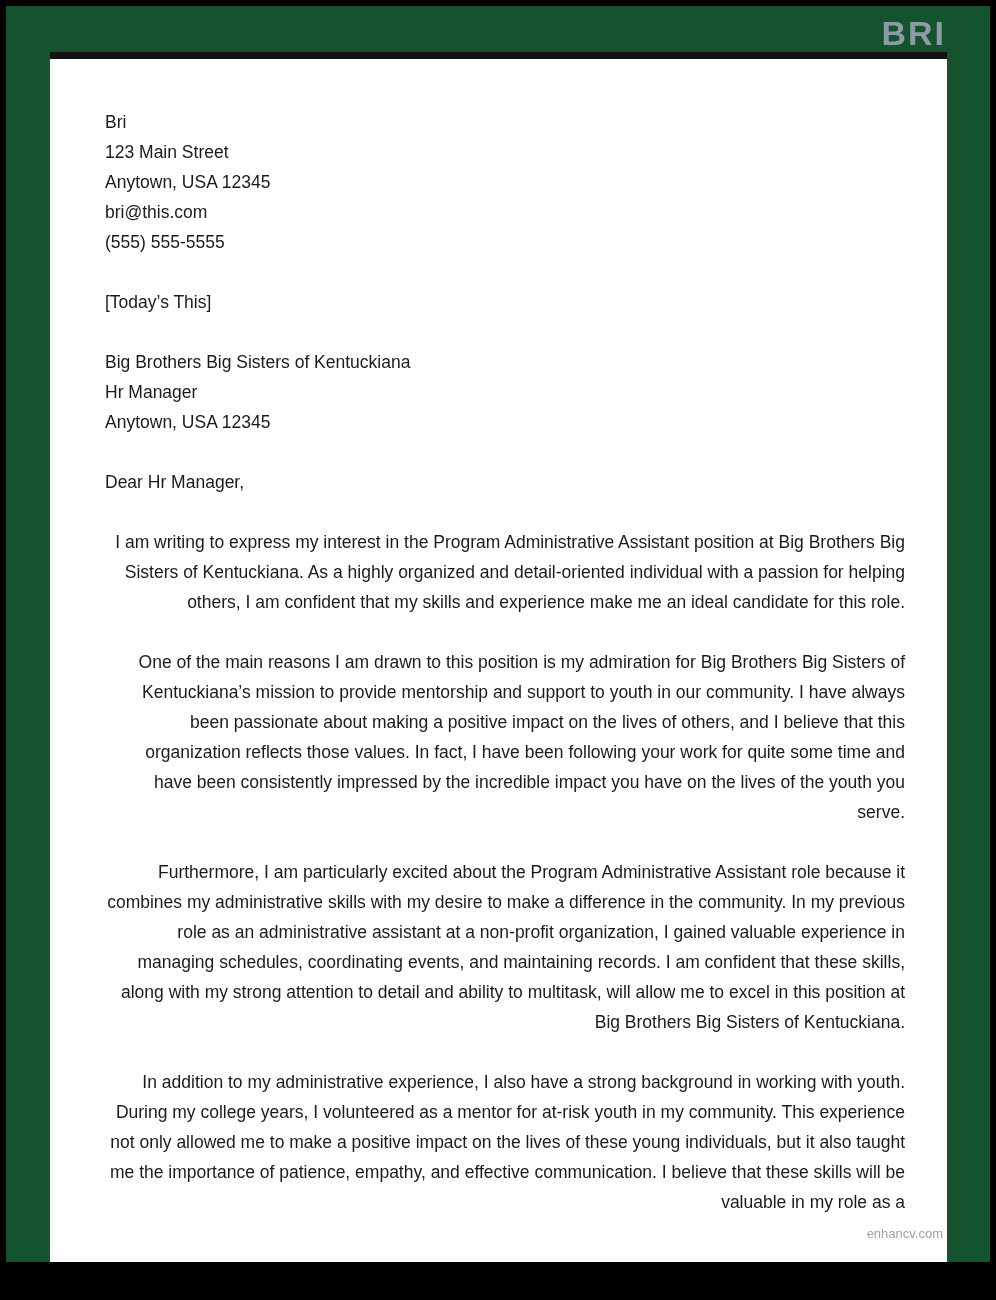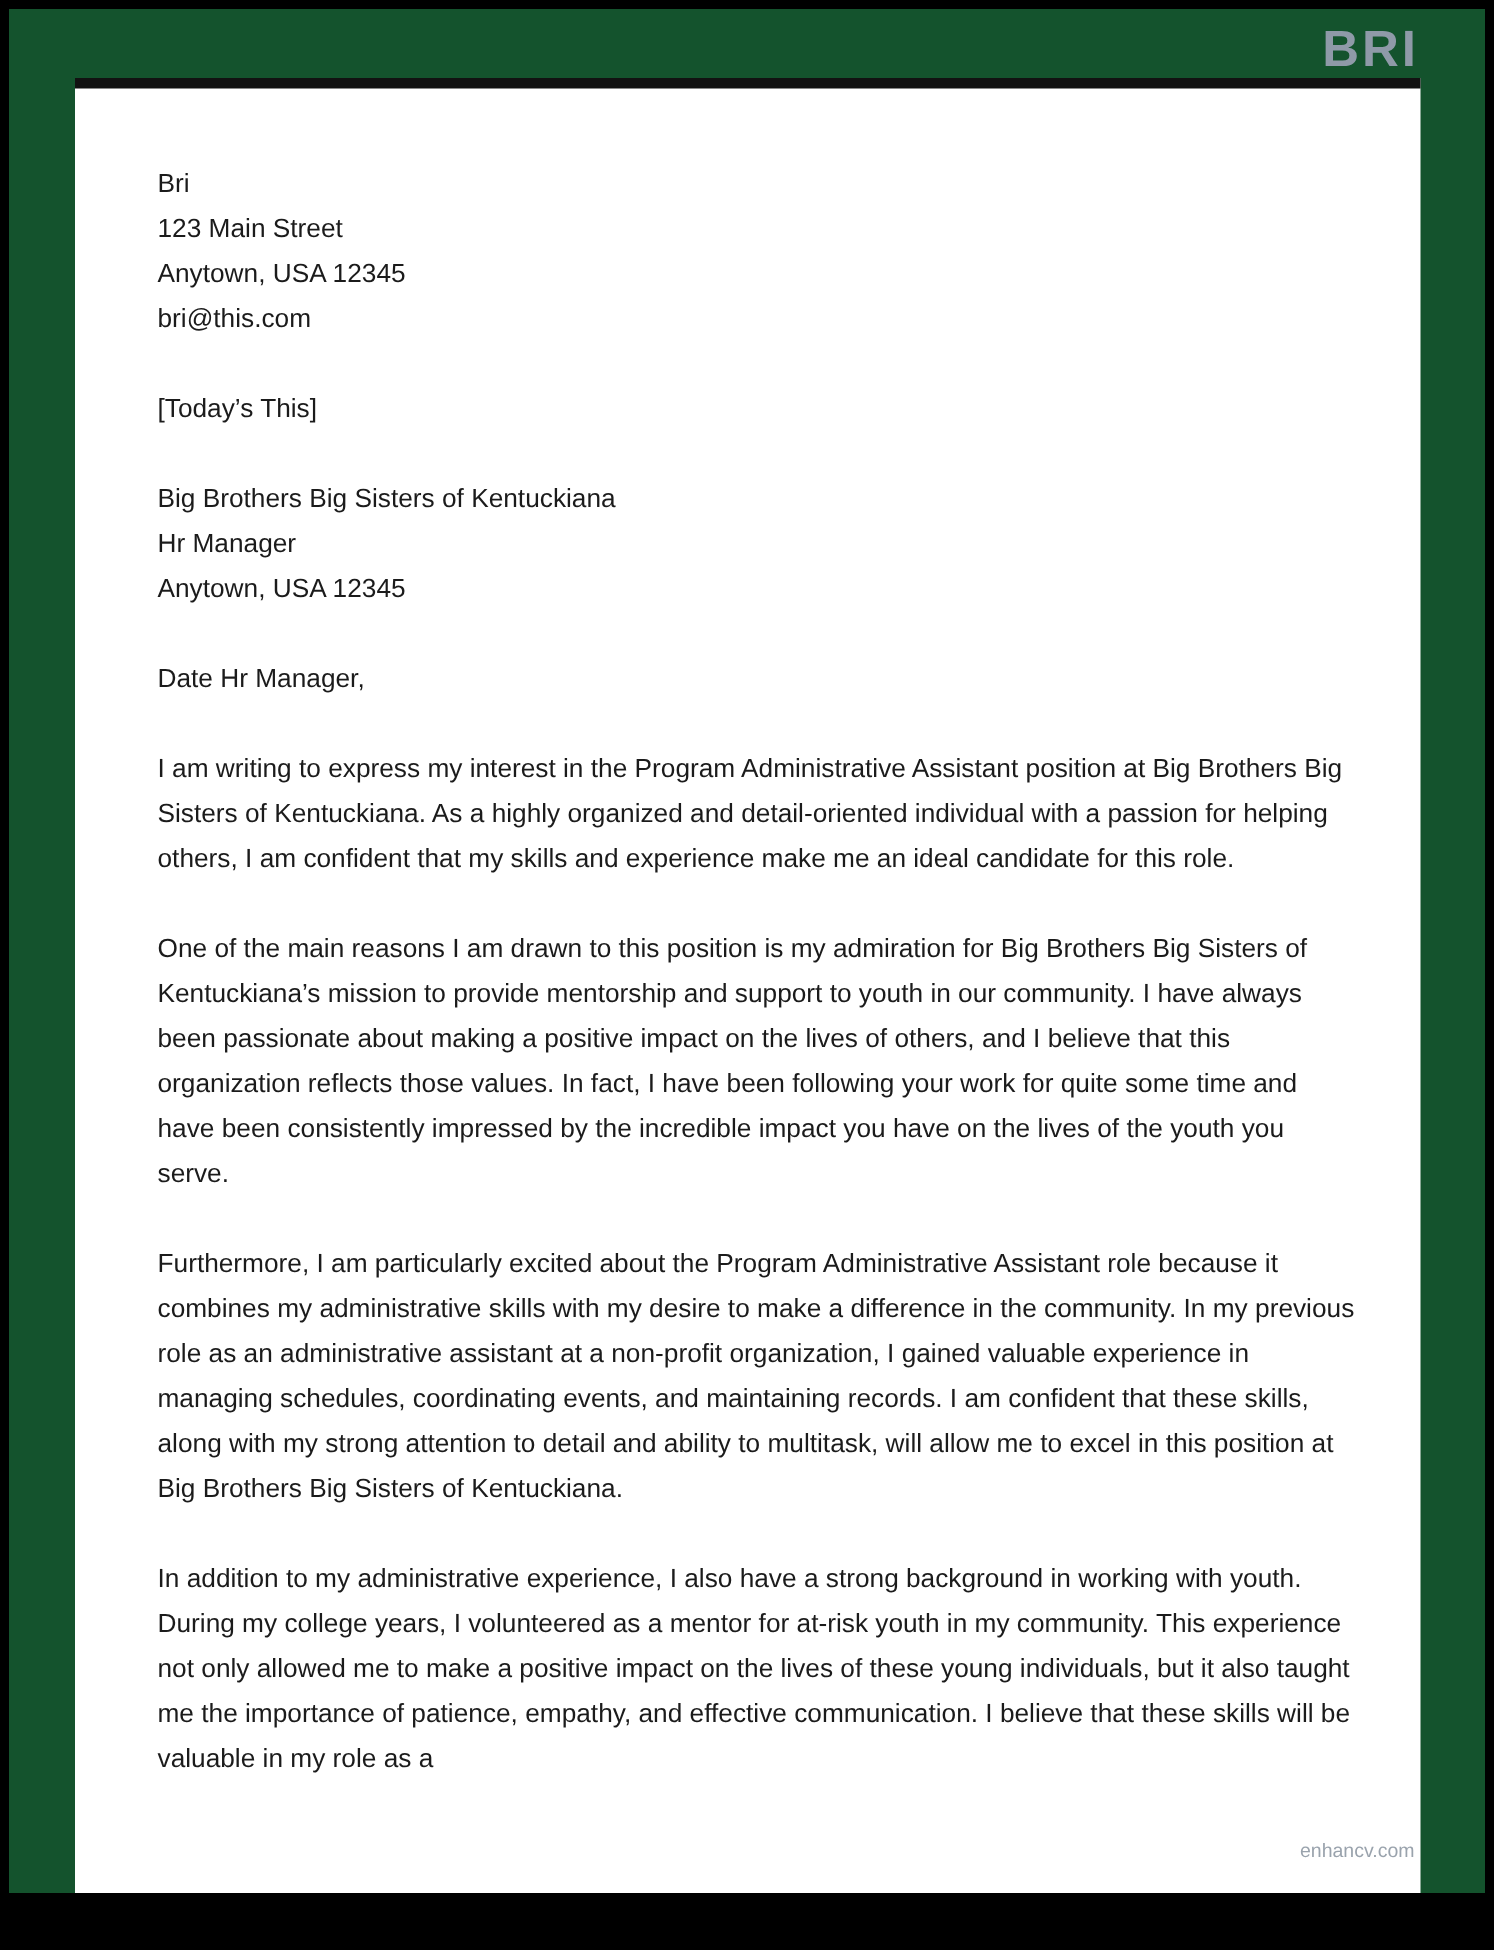--- a/index.html
+++ b/index.html
@@ -55,21 +55,21 @@
     font-family: "Liberation Sans", sans-serif;
   }
   .addr-line {
     white-space: pre;
   }
   .block {
     margin-bottom: 30px;
   }
   .para {
     margin: 0 0 30px 0;
-    text-align: left;
+    text-align: right;
   }
   .watermark {
     position: absolute;
     right: 47px;
     bottom: 21px;
     font-size: 13px;
     color: #9aa3ad;
     font-family: "Liberation Sans", sans-serif;
   }
 </style>
@@ -81,31 +81,32 @@
   <div class="brand-header">BRI</div>
 
   <div class="doc-sheet">
     <div class="doc-body">
 
       <div class="block">
         <div class="addr-line">Bri</div>
         <div class="addr-line">123 Main Street</div>
         <div class="addr-line">Anytown, USA 12345</div>
         <div class="addr-line">bri@this.com</div>
+        <div class="addr-line">(555) 555-5555</div>
       </div>
 
       <div class="block">[Today’s This]</div>
 
       <div class="block">
         <div class="addr-line">Big Brothers Big Sisters of Kentuckiana</div>
         <div class="addr-line">Hr Manager</div>
         <div class="addr-line">Anytown, USA 12345</div>
       </div>
 
-      <div class="block">Date Hr Manager,</div>
+      <div class="block">Dear Hr Manager,</div>
 
       <p class="para">I am writing to express my interest in the Program Administrative Assistant position at Big Brothers Big Sisters of Kentuckiana. As a highly organized and detail-oriented individual with a passion for helping others, I am confident that my skills and experience make me an ideal candidate for this role.</p>
       <p class="para">One of the main reasons I am drawn to this position is my admiration for Big Brothers Big Sisters of Kentuckiana’s mission to provide mentorship and support to youth in our community. I have always been passionate about making a positive impact on the lives of others, and I believe that this organization reflects those values. In fact, I have been following your work for quite some time and have been consistently impressed by the incredible impact you have on the lives of the youth you serve.</p>
       <p class="para">Furthermore, I am particularly excited about the Program Administrative Assistant role because it combines my administrative skills with my desire to make a difference in the community. In my previous role as an administrative assistant at a non-profit organization, I gained valuable experience in managing schedules, coordinating events, and maintaining records. I am confident that these skills, along with my strong attention to detail and ability to multitask, will allow me to excel in this position at Big Brothers Big Sisters of Kentuckiana.</p>
       <p class="para">In addition to my administrative experience, I also have a strong background in working with youth. During my college years, I volunteered as a mentor for at-risk youth in my community. This experience not only allowed me to make a positive impact on the lives of these young individuals, but it also taught me the importance of patience, empathy, and effective communication. I believe that these skills will be valuable in my role as a</p>
 
     </div>
   </div>
 
   <div class="watermark">enhancv.com</div>

